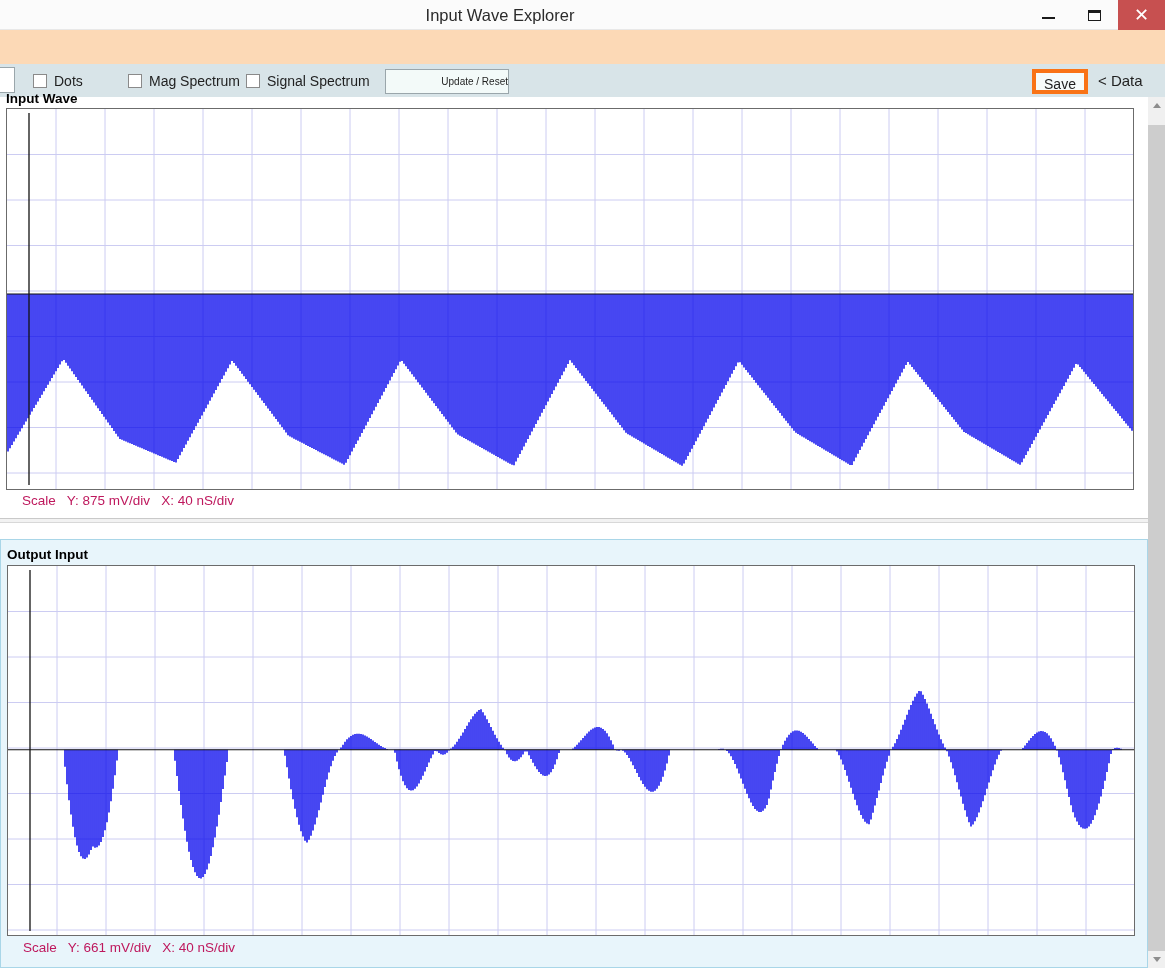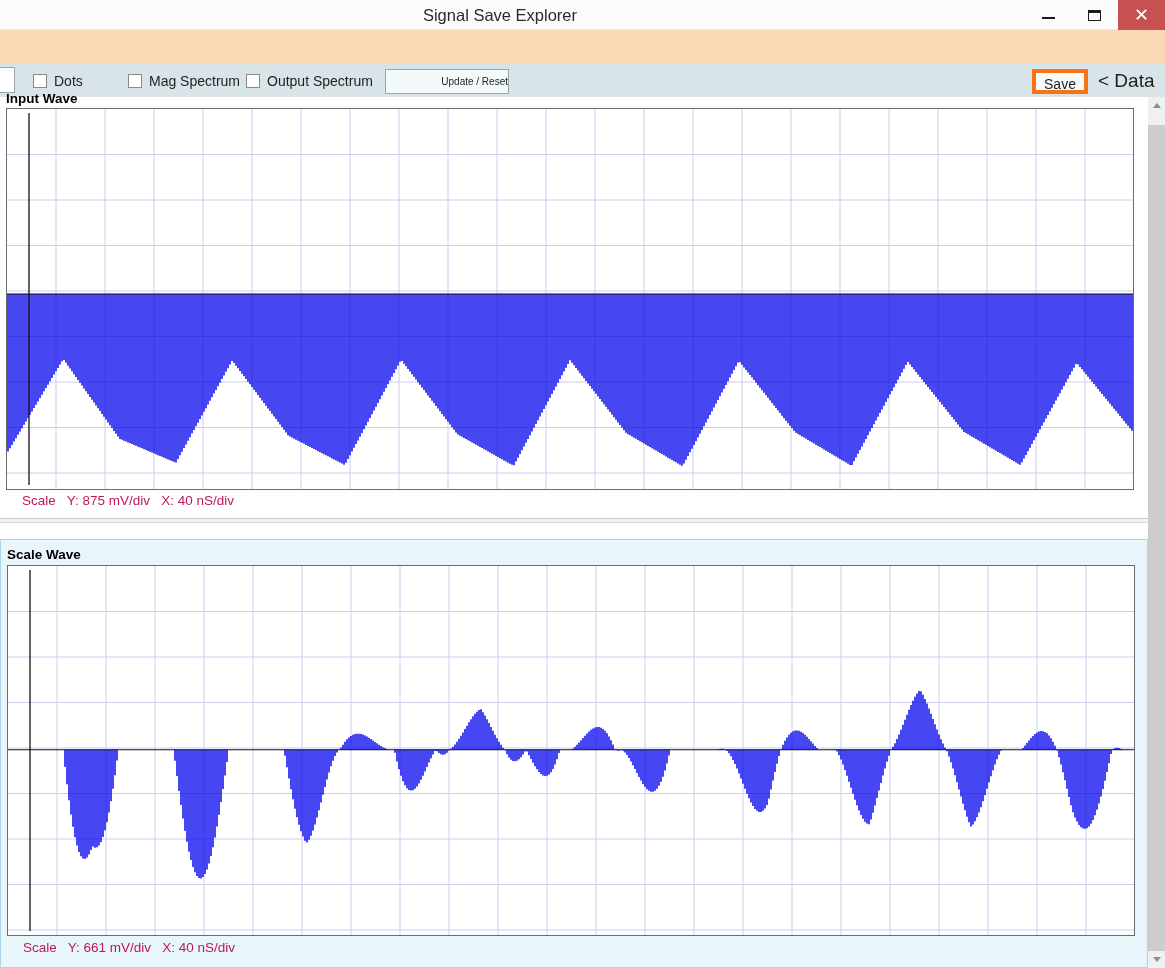--- a/index.html
+++ b/index.html
@@ -69,21 +69,21 @@
   }
   #btn-save {
     position: absolute; left: 1032px; top: 5px; width: 56px; height: 25px;
     background: #f6fbfa; border: 4px solid #f97316;
     font-size: 14px; color: #1f1f1f; line-height: 23px; text-align: center;
     cursor: default;
   }
   #btn-data {
     position: absolute; left: 1098px; top: 0; height: 33px;
     display: flex; align-items: center;
-    font-size: 19px; color: #1f1f1f; cursor: default;
+    font-size: 15px; color: #1f1f1f; cursor: default;
   }
 
   
   #content {
     position: absolute; left: 0; top: 97px; width: 1165px; height: 871px;
     background: #ffffff;
     border-radius: 19px;
   }
 
   
@@ -138,21 +138,21 @@
   .sb-arrow.down { border-top: 5px solid #8d8d8d; }
   #sb-thumb {
     position: absolute; left: 0; top: 28px; width: 17px; height: 908px;
     background: #cdcdcd;
   }
 </style>
 </head>
 <body>
 
 <div id="titlebar">
-  <div id="title-text">Signal Save Explorer</div>
+  <div id="title-text">Input Wave Explorer</div>
   <div class="wbtn" id="btn-min">
     <span class="glyph-min"></span>
   </div>
   <div class="wbtn" id="btn-max">
     <span class="glyph-max"></span>
   </div>
   <div class="wbtn" id="btn-close">
     <span class="glyph-close">✕</span>
   </div>
 </div>
@@ -167,21 +167,21 @@
     <span>Dots</span>
   </div>
 
   <div class="cbwrap" id="cb-mag">
     <span class="cbox"></span>
     <span>Mag Spectrum</span>
   </div>
 
   <div class="cbwrap" id="cb-phase">
     <span class="cbox"></span>
-    <span>Output Spectrum</span>
+    <span>Signal Spectrum</span>
   </div>
 
   <div id="btn-update">Update / Reset</div>
   <div id="btn-save">Save</div>
   <div id="btn-data">&lt; Data</div>
 </div>
 
 <div id="content">
 
   <div class="panel" id="panel-input">
@@ -786,21 +786,21 @@
           <line x1="0" y1="185.06" x2="1126" y2="185.06" stroke="#111" stroke-width="1.1"></line>
           <line x1="22" y1="4" x2="22" y2="376" stroke="#111" stroke-width="1.3"></line>
         </svg>
     </div>
     <div class="scale-label" id="scale-input">Scale   Y: 875 mV/div   X: 40 nS/div</div>
   </div>
 
   <div id="divider"></div>
 
   <div class="panel" id="panel-output">
-    <div class="panel-title" id="title-output">Scale Wave</div>
+    <div class="panel-title" id="title-output">Output Input</div>
     <div class="plotbox" id="plot-output">
       <svg class="plotsvg" id="svg-output" width="1126" height="369">
           <line x1="49" y1="0" x2="49" y2="369" stroke="#ccccf2" stroke-width="1"></line>
           <line x1="98" y1="0" x2="98" y2="369" stroke="#ccccf2" stroke-width="1"></line>
           <line x1="147" y1="0" x2="147" y2="369" stroke="#ccccf2" stroke-width="1"></line>
           <line x1="196" y1="0" x2="196" y2="369" stroke="#ccccf2" stroke-width="1"></line>
           <line x1="245" y1="0" x2="245" y2="369" stroke="#ccccf2" stroke-width="1"></line>
           <line x1="294" y1="0" x2="294" y2="369" stroke="#ccccf2" stroke-width="1"></line>
           <line x1="343" y1="0" x2="343" y2="369" stroke="#ccccf2" stroke-width="1"></line>
           <line x1="392" y1="0" x2="392" y2="369" stroke="#ccccf2" stroke-width="1"></line>

